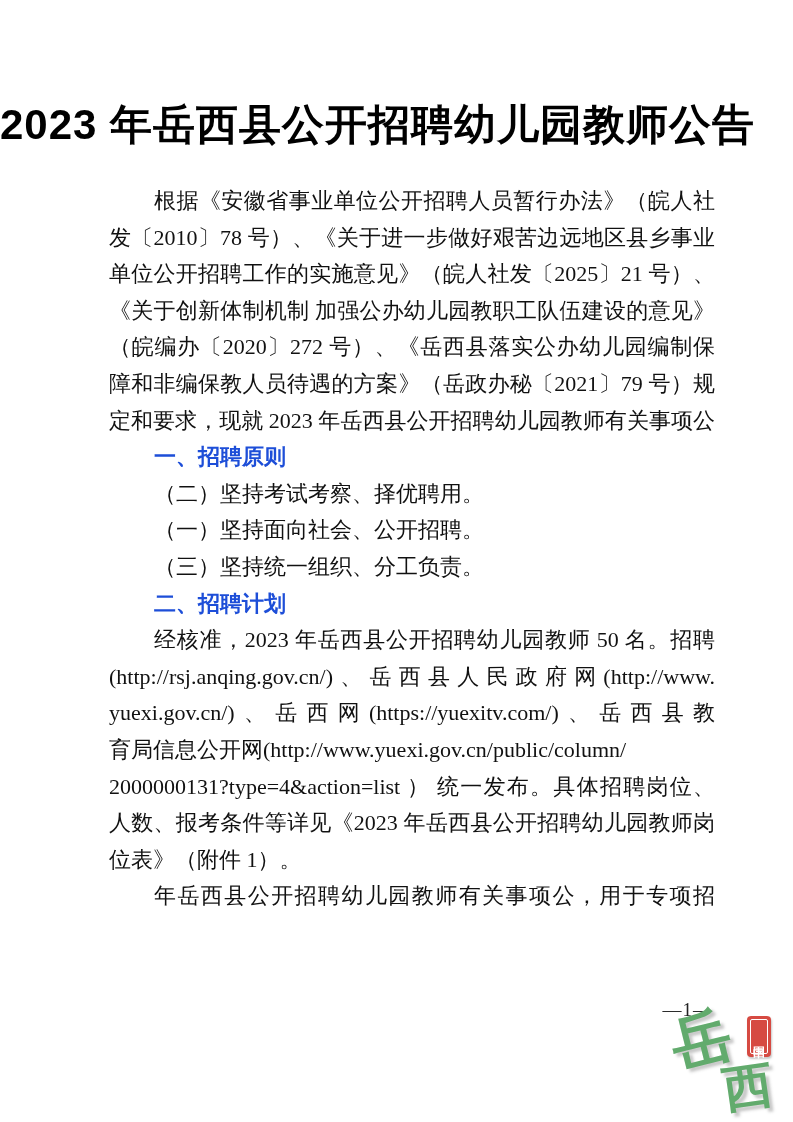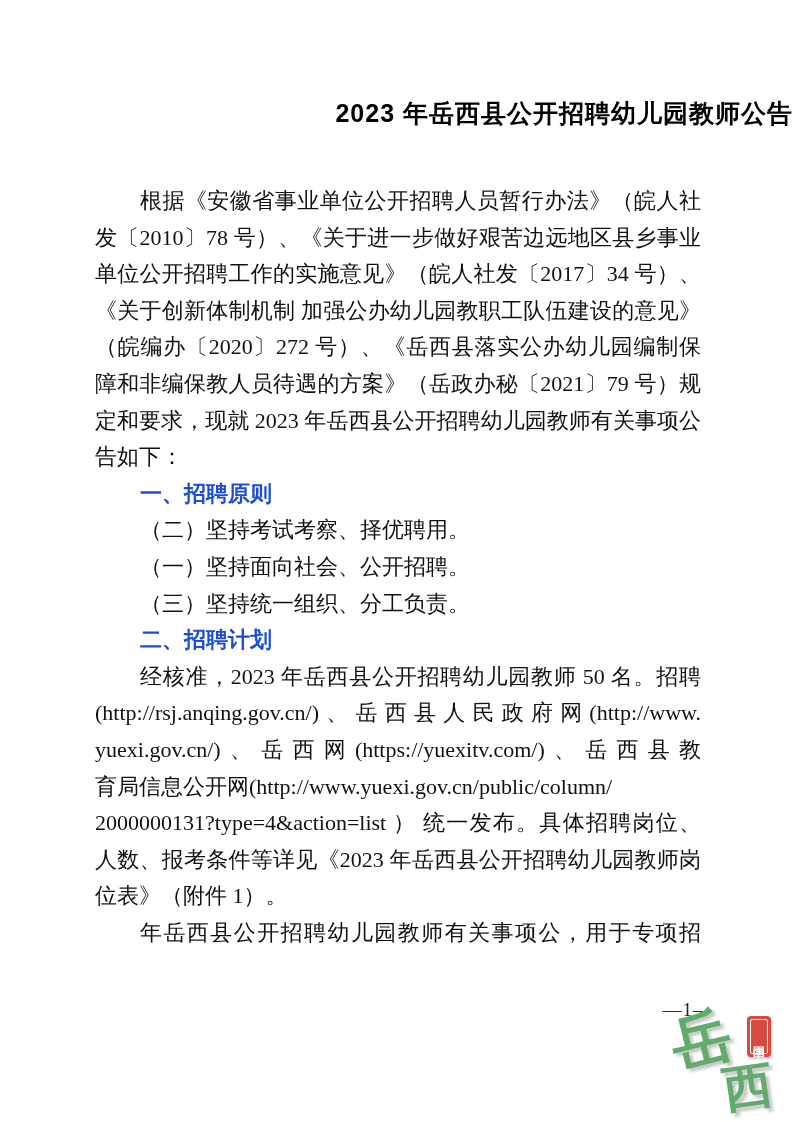--- a/index.html
+++ b/index.html
@@ -11,31 +11,31 @@
     overflow: hidden;
     color: #000;
     font-family: "Liberation Serif", serif;
   }
   .doc-title {
     position: absolute;
     top: 97px;
     left: 0;
     width: 100%;
     margin: 0;
-    text-align: right;
+    text-align: left;
     font-family: "Liberation Sans", sans-serif;
     font-weight: 700;
-    font-size: 25px;
+    font-size: 42px;
     letter-spacing: 1px;
     color: #000;
   }
   .body-text {
     position: absolute;
     top: 183px;
-    left: 95px;
+    left: 109px;
     width: 606px;
   }
   .ln {
     height: 36.6px;
     line-height: 36.6px;
     font-size: 22px;
     overflow: hidden;
     white-space: normal;
     color: #111;
   }
@@ -117,26 +117,25 @@
 </head>
 <body>
 
 <div class="page">
 
   <h1 class="doc-title">2023 年岳西县公开招聘幼儿园教师公告</h1>
 
   <div class="body-text">
     <div class="ln first just">根据《安徽省事业单位公开招聘人员暂行办法》（皖人社</div>
     <div class="ln just">发〔2010〕78 号）、《关于进一步做好艰苦边远地区县乡事业</div>
-    <div class="ln just">单位公开招聘工作的实施意见》（皖人社发〔2017〕34 号）、</div>
+    <div class="ln just">单位公开招聘工作的实施意见》（皖人社发〔2025〕21 号）、</div>
     <div class="ln just">《关于创新体制机制 加强公办幼儿园教职工队伍建设的意见》</div>
     <div class="ln just">（皖编办〔2020〕272 号）、《岳西县落实公办幼儿园编制保</div>
     <div class="ln just">障和非编保教人员待遇的方案》（岳政办秘〔2021〕79 号）规</div>
     <div class="ln just">定和要求，现就 2023 年岳西县公开招聘幼儿园教师有关事项公</div>
-    <div class="ln">告如下：</div>
 
     <div class="ln heading">一、招聘原则</div>
     <div class="ln item">（二）坚持考试考察、择优聘用。</div>
     <div class="ln item">（一）坚持面向社会、公开招聘。</div>
     <div class="ln item">（三）坚持统一组织、分工负责。</div>
     <div class="ln heading">二、招聘计划</div>
 
     <div class="ln first just">经核准，2023 年岳西县公开招聘幼儿园教师 50 名。招聘</div>
     <div class="ln just">(http://rsj.anqing.gov.cn/)、岳西县人民政府网(http://www.</div>
     <div class="ln just">yuexi.gov.cn/)、岳西网(https://yuexitv.com/)、岳西县教</div>

